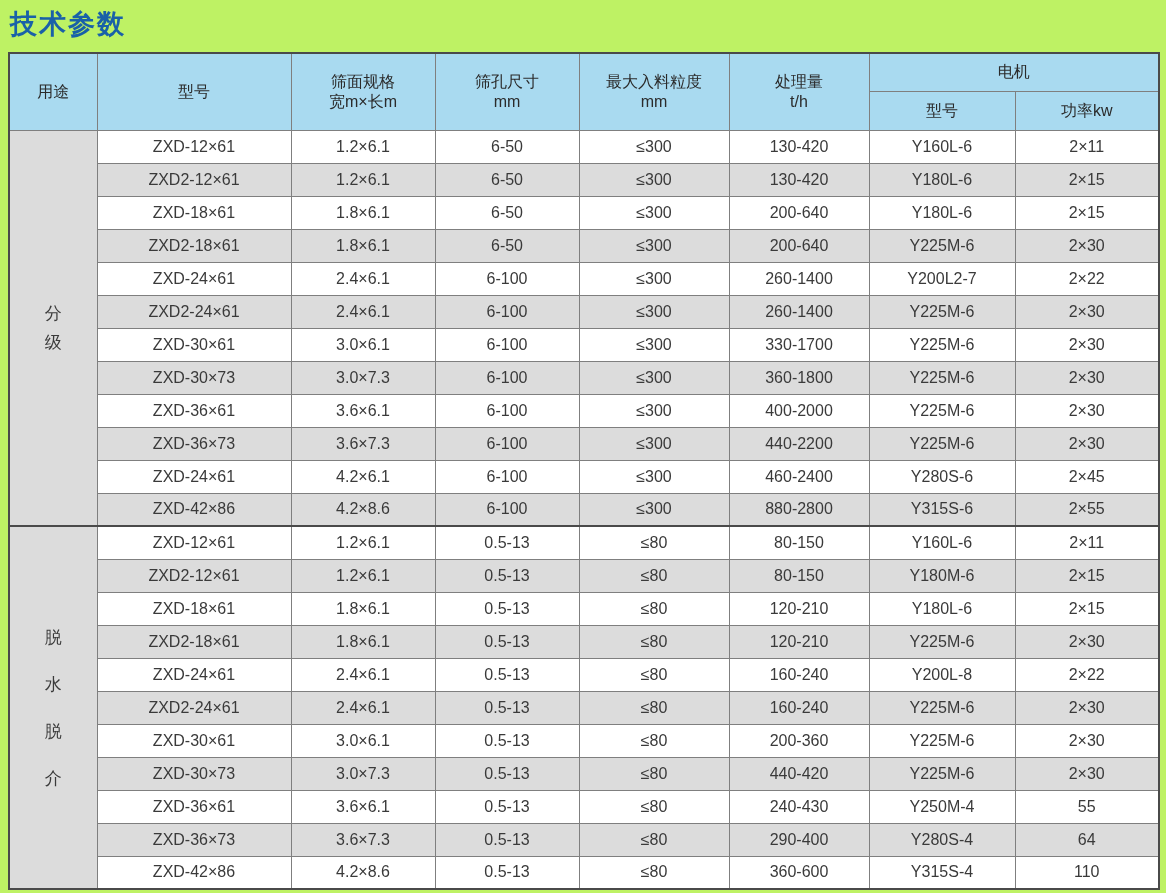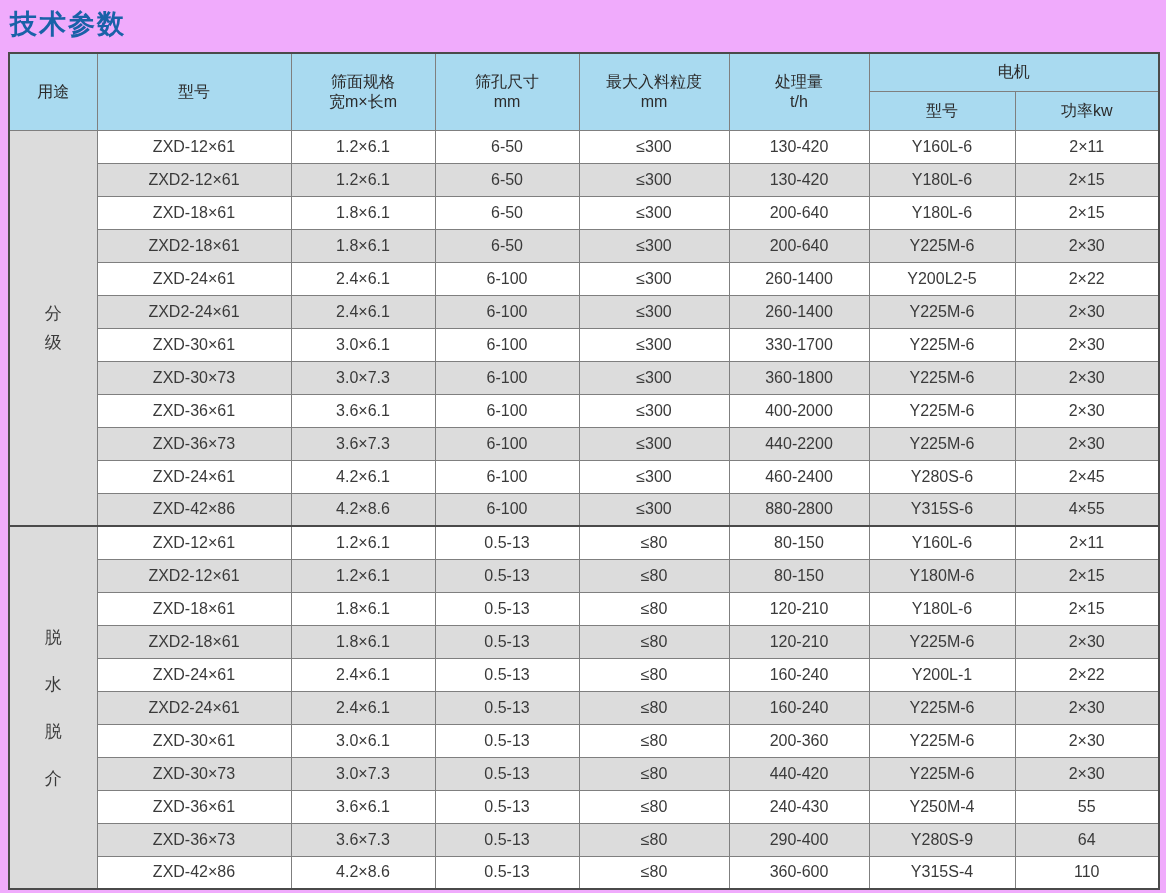--- a/index.html
+++ b/index.html
@@ -4,21 +4,21 @@
 <style>
   * { box-sizing: border-box; margin: 0; padding: 0; }
   html, body {
     width: 1166px;
     background: #ffffff;
     font-family: "Liberation Sans", "DejaVu Sans", sans-serif;
   }
   .page {
     width: 1166px;
     height: 893px;
-    background: #f0abfc;
+    background: #bef264;
     padding: 4px 8px 0 8px;
   }
   .page-title {
     font-size: 27px;
     font-weight: bold;
     color: #1961a8;
     letter-spacing: 2px;
     margin: 2px 0 10px 2px;
   }
   table.spec-table {
@@ -149,21 +149,21 @@
           <td>200-640</td>
           <td>Y225M-6</td>
           <td>2×30</td>
         </tr>
         <tr class="odd">
           <td>ZXD-24×61</td>
           <td>2.4×6.1</td>
           <td>6-100</td>
           <td>≤300</td>
           <td>260-1400</td>
-          <td>Y200L2-5</td>
+          <td>Y200L2-7</td>
           <td>2×22</td>
         </tr>
         <tr class="even">
           <td>ZXD2-24×61</td>
           <td>2.4×6.1</td>
           <td>6-100</td>
           <td>≤300</td>
           <td>260-1400</td>
           <td>Y225M-6</td>
           <td>2×30</td>
@@ -213,21 +213,21 @@
           <td>Y280S-6</td>
           <td>2×45</td>
         </tr>
         <tr class="even">
           <td>ZXD-42×86</td>
           <td>4.2×8.6</td>
           <td>6-100</td>
           <td>≤300</td>
           <td>880-2800</td>
           <td>Y315S-6</td>
-          <td>4×55</td>
+          <td>2×55</td>
         </tr>
         <tr class="odd group-start">
           <td rowspan="11" class="usage-cell">
             <div class="usage-stack spread">
               <span class="usage-char">脱</span>
               <span class="usage-char">水</span>
               <span class="usage-char">脱</span>
               <span class="usage-char">介</span>
             </div>
           </td>
@@ -265,21 +265,21 @@
           <td>120-210</td>
           <td>Y225M-6</td>
           <td>2×30</td>
         </tr>
         <tr class="odd">
           <td>ZXD-24×61</td>
           <td>2.4×6.1</td>
           <td>0.5-13</td>
           <td>≤80</td>
           <td>160-240</td>
-          <td>Y200L-1</td>
+          <td>Y200L-8</td>
           <td>2×22</td>
         </tr>
         <tr class="even">
           <td>ZXD2-24×61</td>
           <td>2.4×6.1</td>
           <td>0.5-13</td>
           <td>≤80</td>
           <td>160-240</td>
           <td>Y225M-6</td>
           <td>2×30</td>
@@ -310,21 +310,21 @@
           <td>240-430</td>
           <td>Y250M-4</td>
           <td>55</td>
         </tr>
         <tr class="even">
           <td>ZXD-36×73</td>
           <td>3.6×7.3</td>
           <td>0.5-13</td>
           <td>≤80</td>
           <td>290-400</td>
-          <td>Y280S-9</td>
+          <td>Y280S-4</td>
           <td>64</td>
         </tr>
         <tr class="odd">
           <td>ZXD-42×86</td>
           <td>4.2×8.6</td>
           <td>0.5-13</td>
           <td>≤80</td>
           <td>360-600</td>
           <td>Y315S-4</td>
           <td>110</td>

